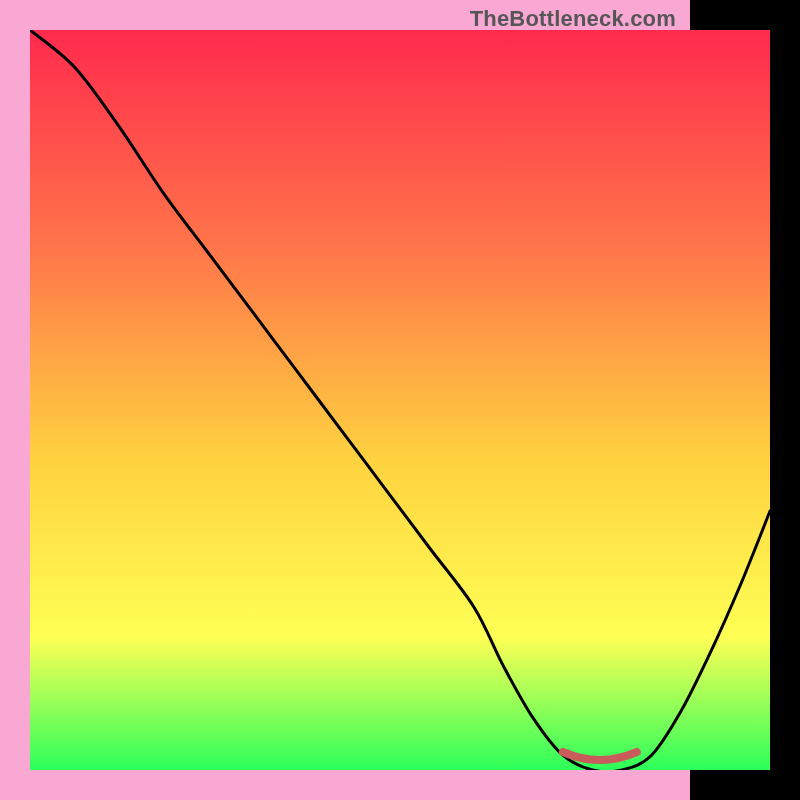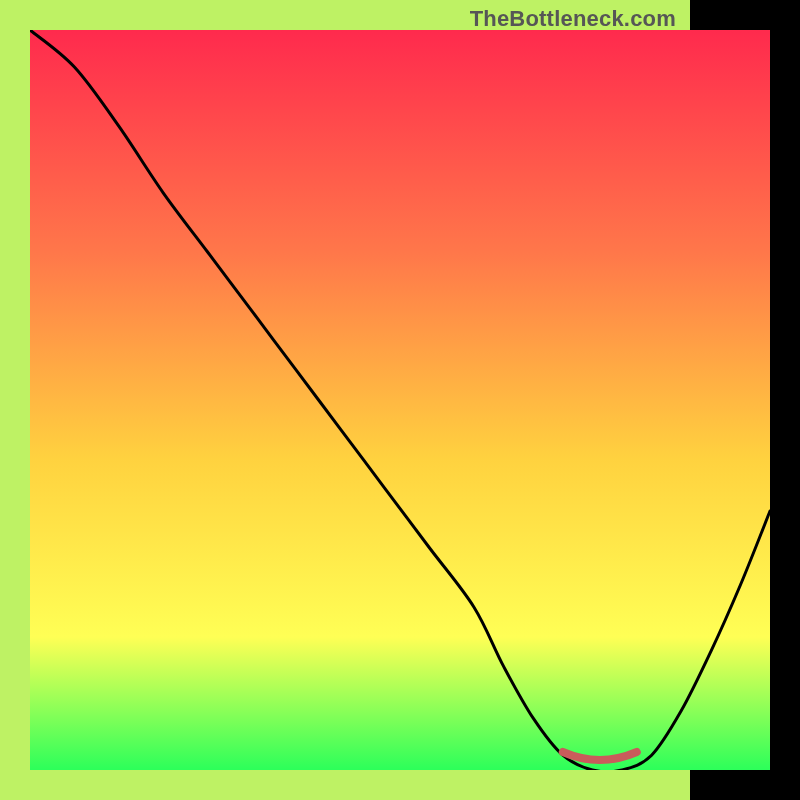--- a/index.html
+++ b/index.html
@@ -8,21 +8,21 @@
     width: 800px;
     height: 800px;
     background: #000;
     overflow: hidden;
     font-family: Arial, Helvetica, sans-serif;
   }
   .wrap {
     position: relative;
     width: 690px;
     height: 800px;
-    background: #bef264;
+    background: #f9a8d4;
   }
   .watermark {
     position: absolute;
     top: 6px;
     right: 14px;
     color: #565656;
     font-size: 22px;
     font-weight: 600;
     letter-spacing: 0.2px;
     z-index: 5;

